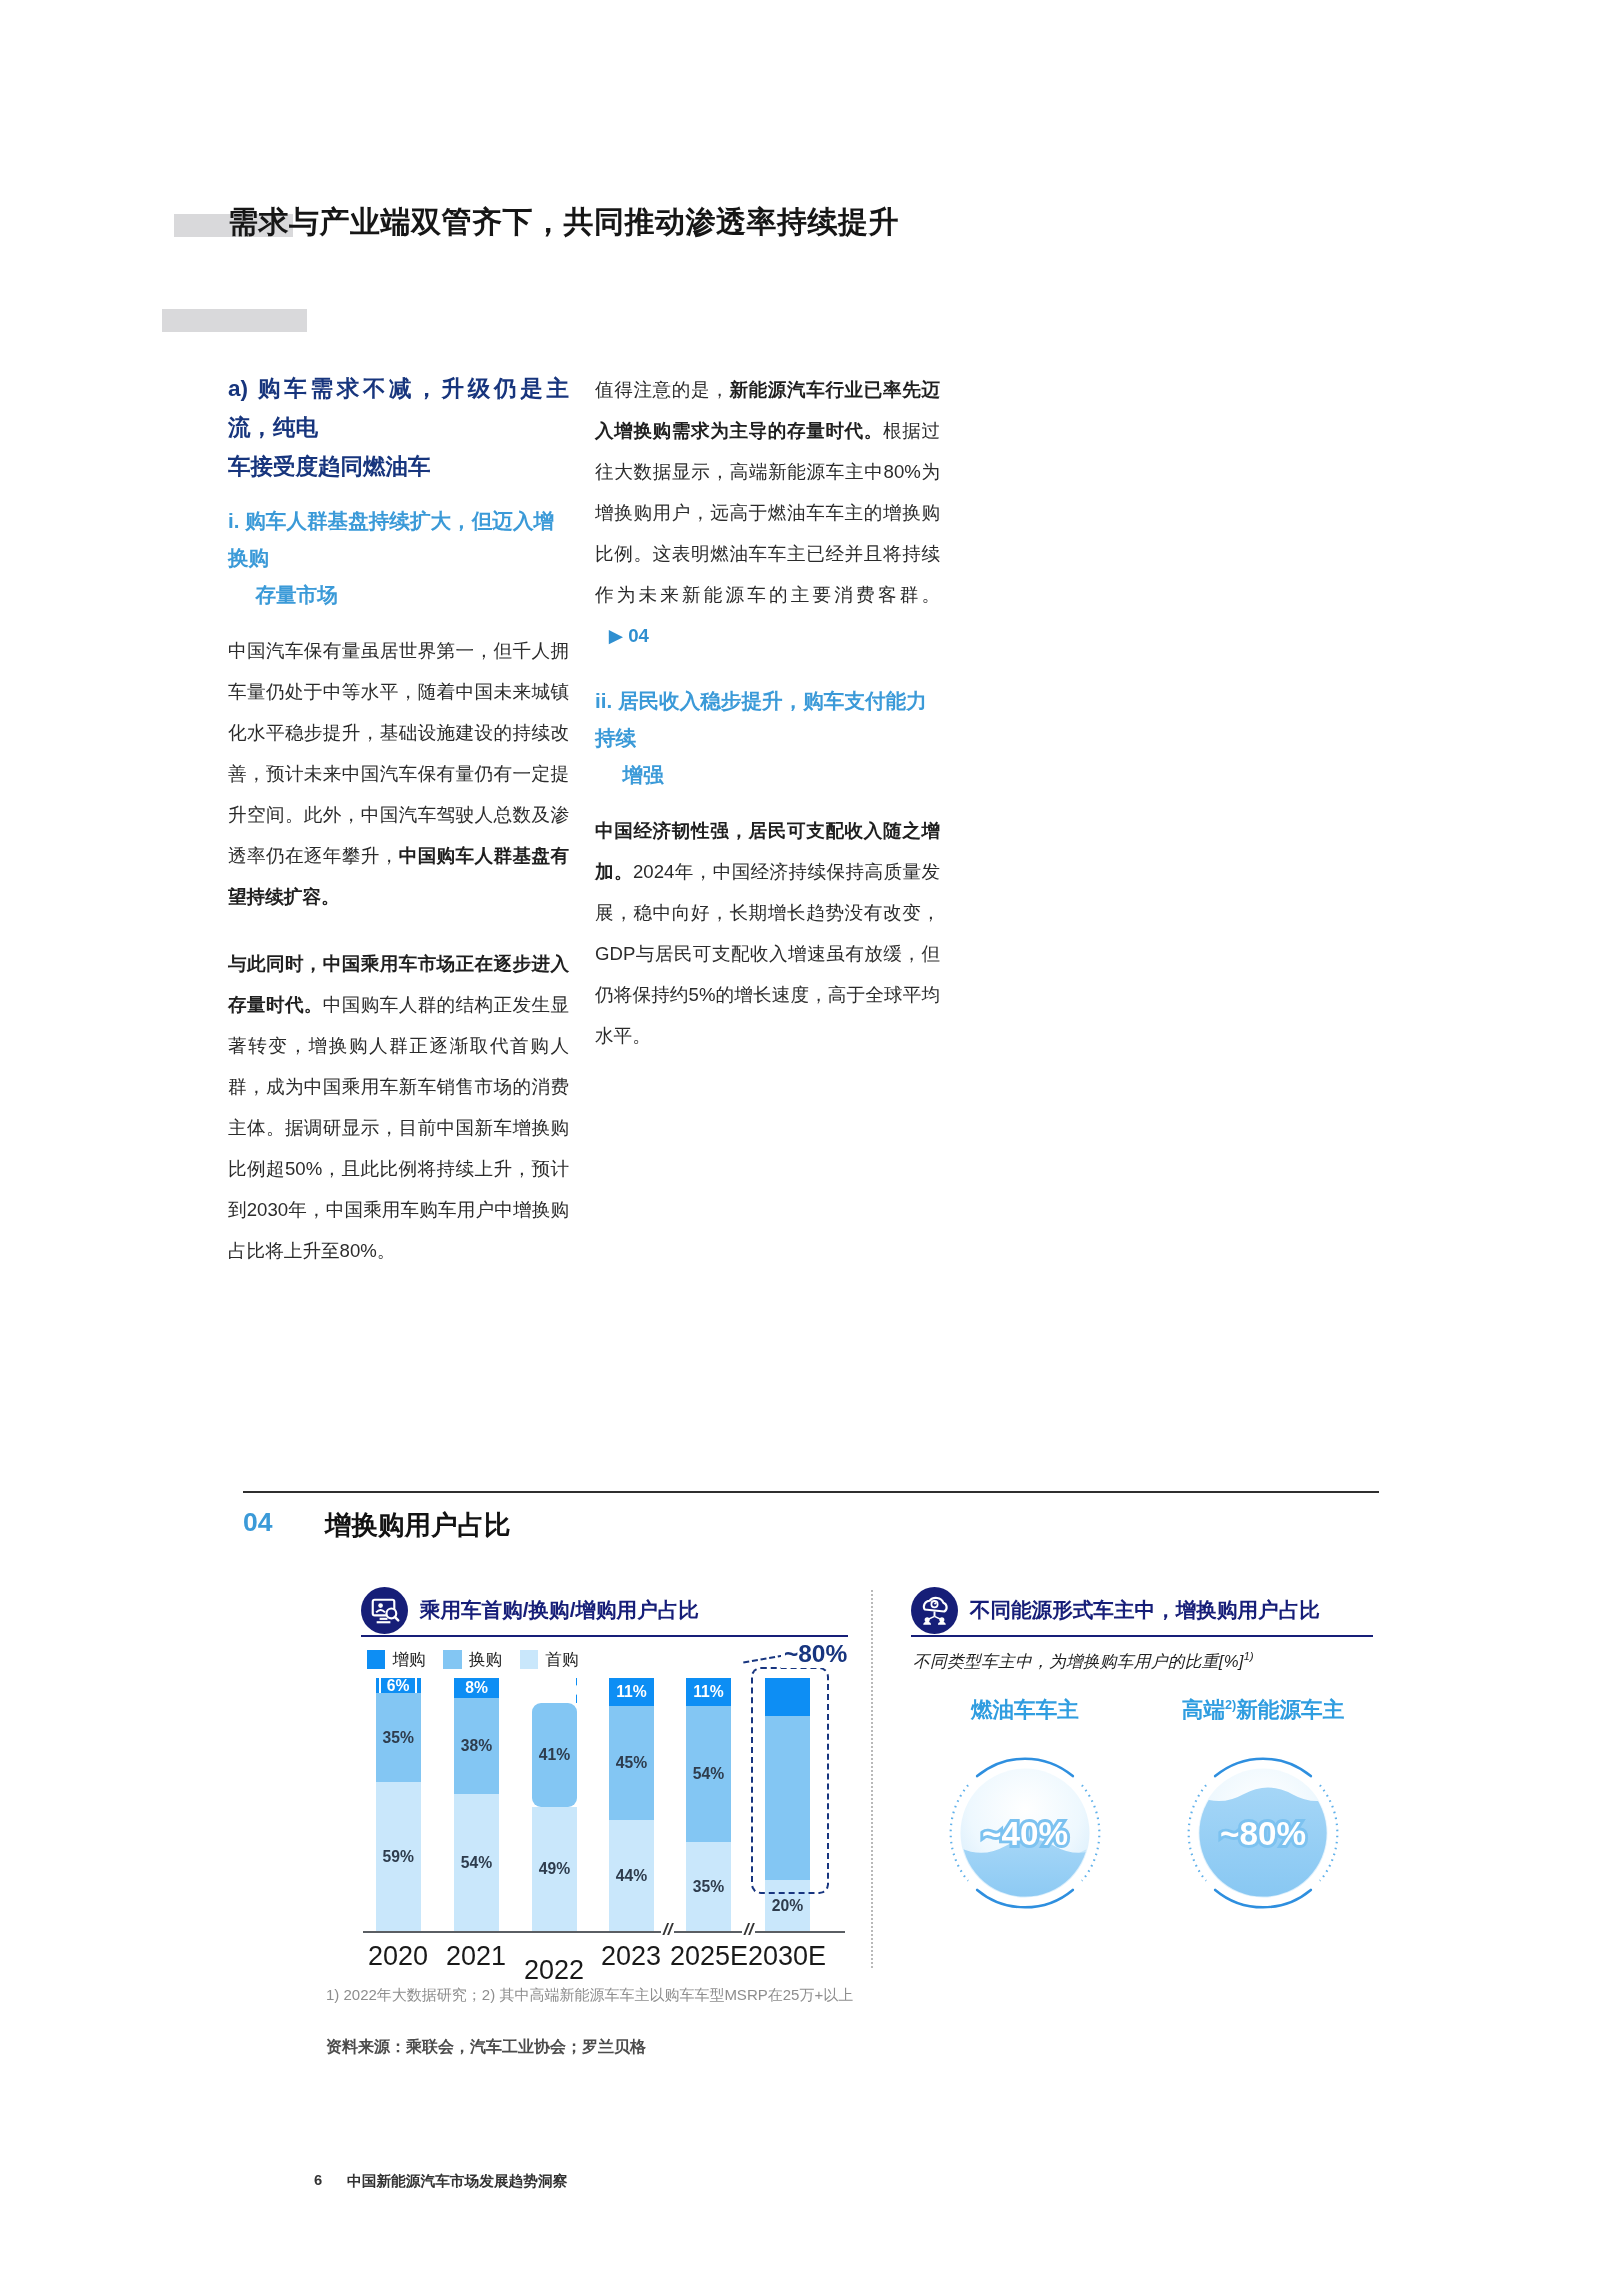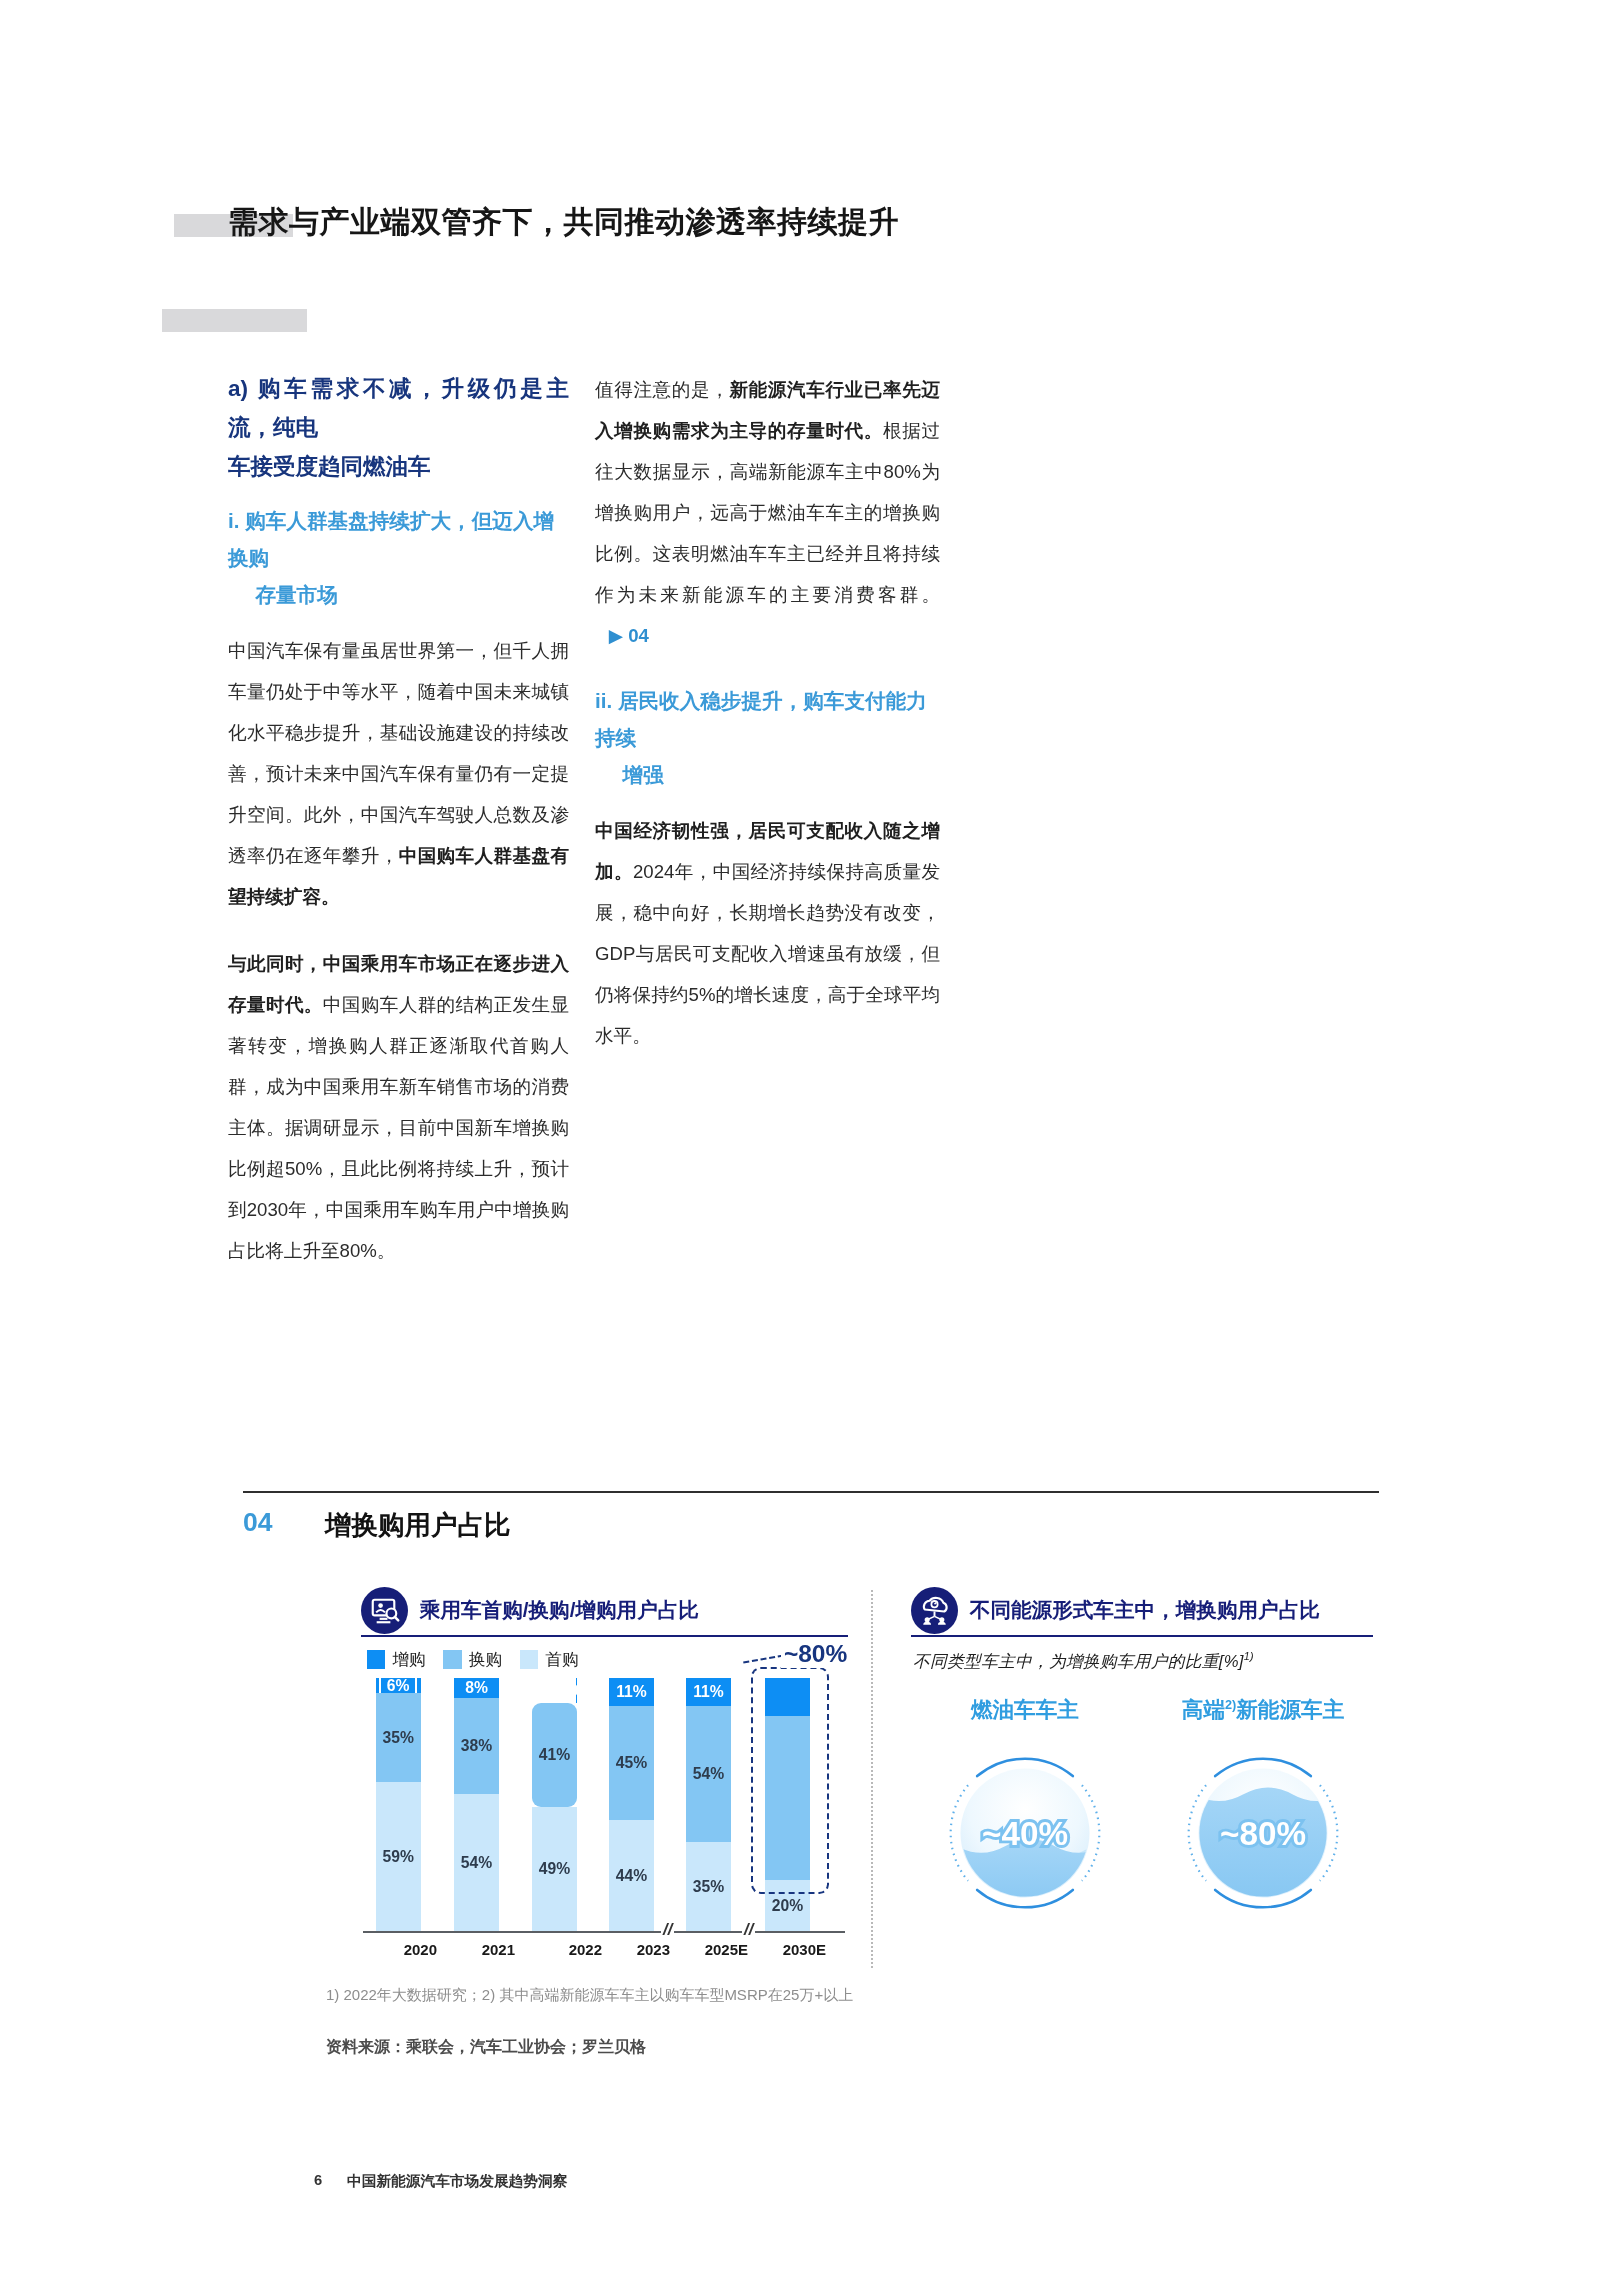--- a/index.html
+++ b/index.html
@@ -40,21 +40,21 @@
   .plot{position:absolute;left:0;top:93px;width:487px;height:253px;}
   .vbar{position:absolute;bottom:0;width:45px;height:253px;display:flex;flex-direction:column;}
   .seg{display:flex;align-items:center;justify-content:center;overflow:visible;}
   .seglab{font-size:15.7px;font-weight:700;color:#2e3c4d;white-space:nowrap;}
   .seglab.lab-top{color:#ffffff;}
   .seglab.boxed{border:2px solid #ffffff;padding:0 5.9px;border-radius:2.9px;}
   .axisline{position:absolute;left:2px;top:346px;width:482px;height:2px;background:#5a5e63;}
   .brk{position:absolute;top:333px;font-size:16.7px;font-weight:700;font-style:italic;color:#333;background:#fff;padding:0 2px;line-height:23.5px;}
   .brk.b1{left:300px;} .brk.b2{left:381px;}
   .xlabels{position:absolute;left:0;top:356px;width:487px;height:29px;}
-  .xlab{position:absolute;width:78px;text-align:right;font-size:15px;font-weight:700;color:#191919;}
+  .xlab{position:absolute;width:78px;text-align:center;font-size:27px;font-weight:400;color:#191919;}
   .dashbox{position:absolute;left:390px;top:82px;width:74px;height:223px;border:2.9px dashed #17357f;border-radius:9.8px;z-index:3;}
   .annlead{position:absolute;left:382px;top:73px;width:41px;border-top:2.9px dashed #17357f;transform:rotate(-10deg);z-index:3;}
   .ann{position:absolute;left:420px;top:55px;font-size:24.5px;font-weight:800;color:#17357f;background:#fff;padding:0 2.9px;z-index:4;}
 
   .psub{position:absolute;left:2px;top:65px;font-size:16.7px;font-style:italic;color:#1e1e1e;letter-spacing:0.3px;}
   .psub sup{font-size:10.8px;}
   .glabel{position:absolute;top:110px;width:216px;text-align:center;font-size:21.6px;font-weight:800;color:#2f9de0;}
   .glabel sup{font-size:12.7px;}
   .glabel.g1{left:5.9px;} .glabel.g2{left:244px;}
   .gauge-mount{position:absolute;top:160px;width:176px;height:176px;}
@@ -186,21 +186,21 @@
             <span class="seglab">20%</span>
           </div>
         </div>
       </div>
     <div class="axisline"></div>
     <span class="brk b1">//</span>
     <span class="brk b2">//</span>
     <div class="xlabels">
         <div class="xlab" style="left: -2px;">2020</div>
         <div class="xlab" style="left: 76px;">2021</div>
-        <div class="xlab" style="left: 163px;">2022</div>
+        <div class="xlab" style="left: 154px; margin-top: 14px;">2022</div>
         <div class="xlab" style="left: 231px;">2023</div>
         <div class="xlab" style="left: 309px;">2025E</div>
         <div class="xlab" style="left: 387px;">2030E</div>
       </div>
     <div class="annlead"></div>
     <div class="dashbox"></div>
     <div class="ann">~80%</div>
   </div>
 
   <div class="vdivider"></div>

